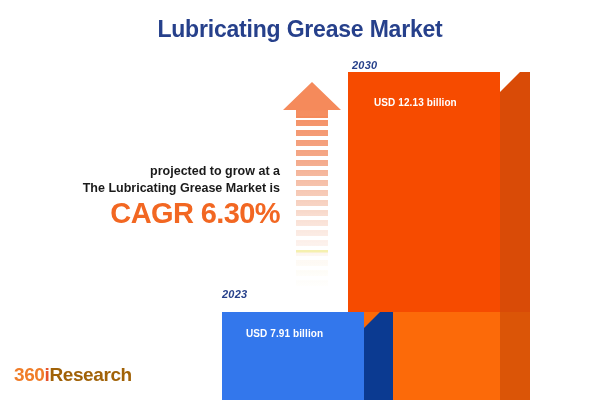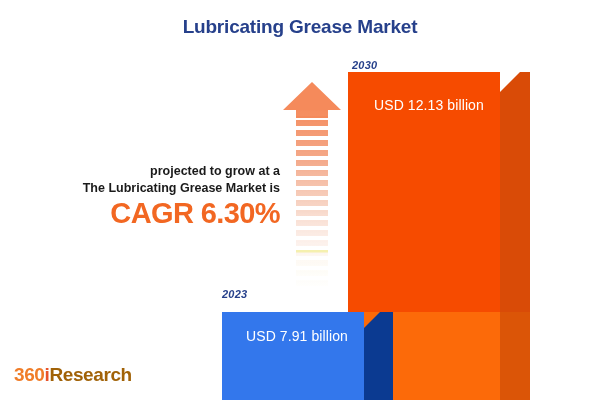--- a/index.html
+++ b/index.html
@@ -24,21 +24,21 @@
     background: #ffffff;
   }
 
   
   .title {
     position: absolute;
     left: 0;
     top: 16px;
     width: 600px;
     text-align: center;
-    font-size: 19px;
+    font-size: 23px;
     font-weight: bold;
     color: #26408B;
     letter-spacing: -0.2px;
     z-index: 40;
   }
 
   
   .year-label {
     position: absolute;
     font-size: 11px;
@@ -118,22 +118,22 @@
     top: 312px;
     width: 142px;
     height: 88px;
     background: #3377EC;
     z-index: 34;
   }
 
   
   .bar-value {
     position: absolute;
-    font-size: 14px;
-    font-weight: normal;
+    font-size: 10px;
+    font-weight: bold;
     color: #ffffff;
     letter-spacing: 0.1px;
     z-index: 44;
     white-space: nowrap;
   }
   #value-2030 { left: 374px; top: 97px; }
   #value-2023 { left: 246px; top: 328px; }
 
   
   .cagr-block {

